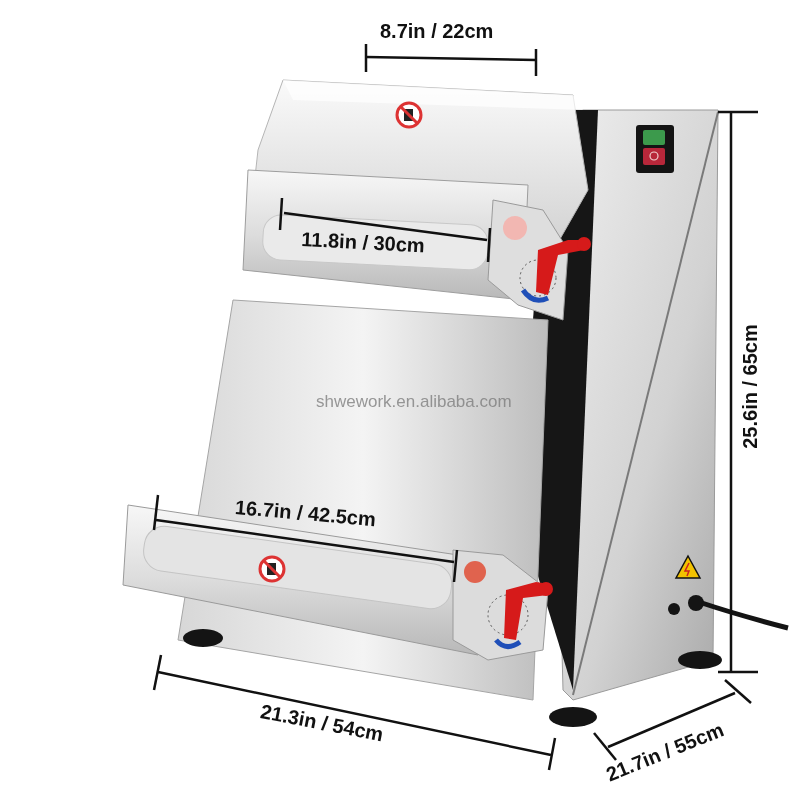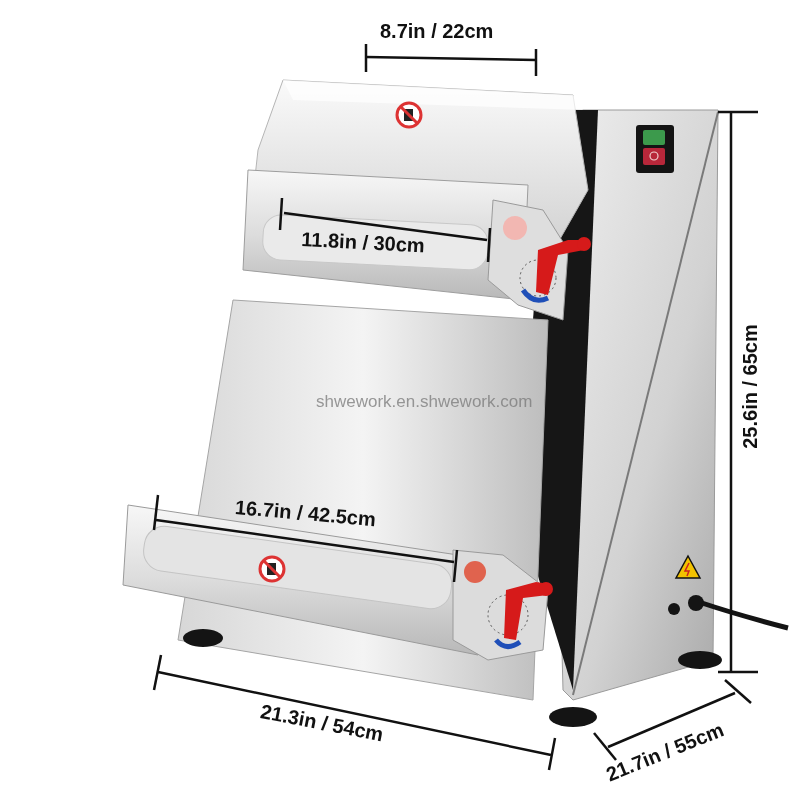--- a/index.html
+++ b/index.html
@@ -133,14 +133,14 @@
   <div class="dim-label" style="left:274px; top:228px; font-size:20px; transform:rotate(3deg); transform-origin:left top;">11.8in / 30cm</div>
 
   <div class="dim-label" style="left:208px; top:496px; font-size:20px; transform:rotate(5deg); transform-origin:left top;">16.7in / 42.5cm</div>
 
   <div class="dim-label" style="left:612px; top:375px; font-size:20px; transform:rotate(-90deg); transform-origin:center center; width:220px; text-align:center;">25.6in / 65cm</div>
 
   <div class="dim-label" style="left:235px; top:700px; font-size:20px; transform:rotate(11deg); transform-origin:left top;">21.3in / 54cm</div>
 
   <div class="dim-label" style="left:575px; top:765px; font-size:20px; transform:rotate(-22deg); transform-origin:left top;">21.7in / 55cm</div>
 
-  <div class="watermark" style="left:288px; top:392px;">shwework.en.shwework.com</div>
+  <div class="watermark" style="left:288px; top:392px;">shwework.en.alibaba.com</div>
 </div>
 
 </body></html>

